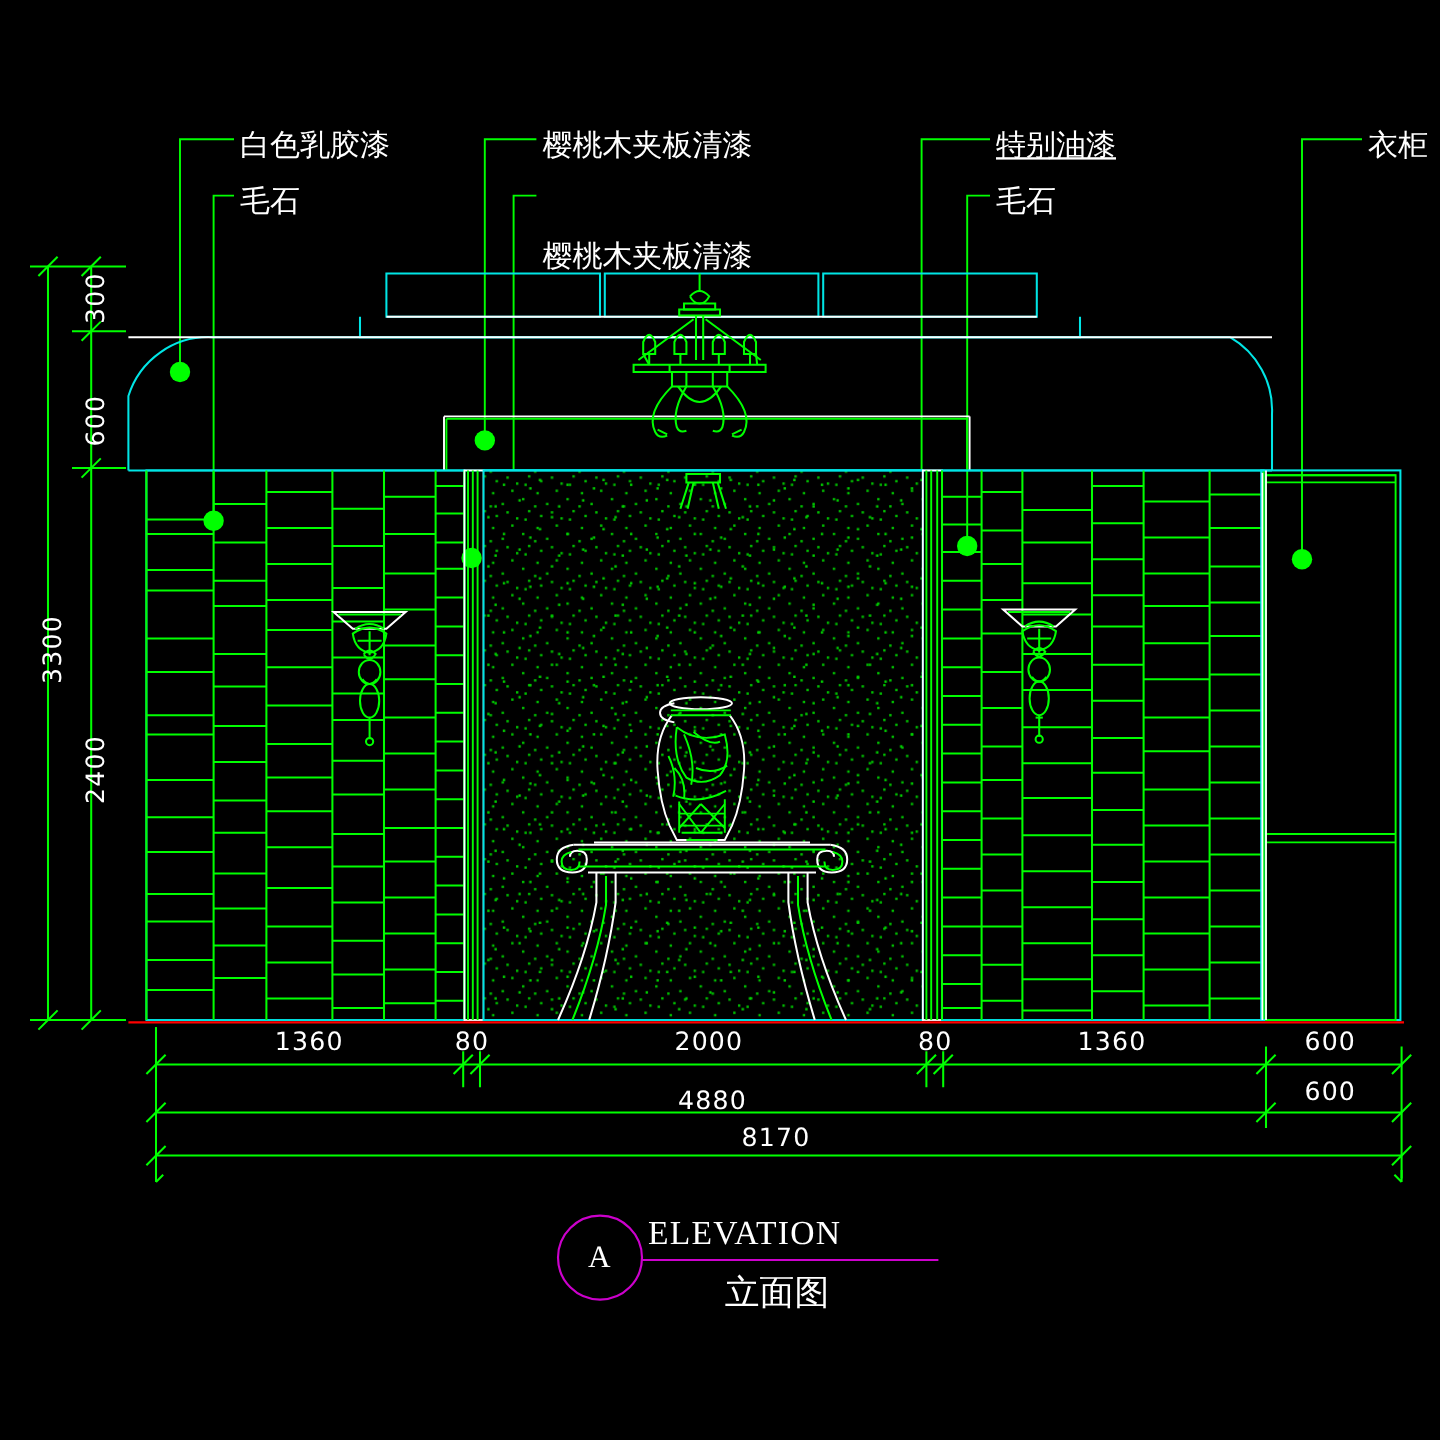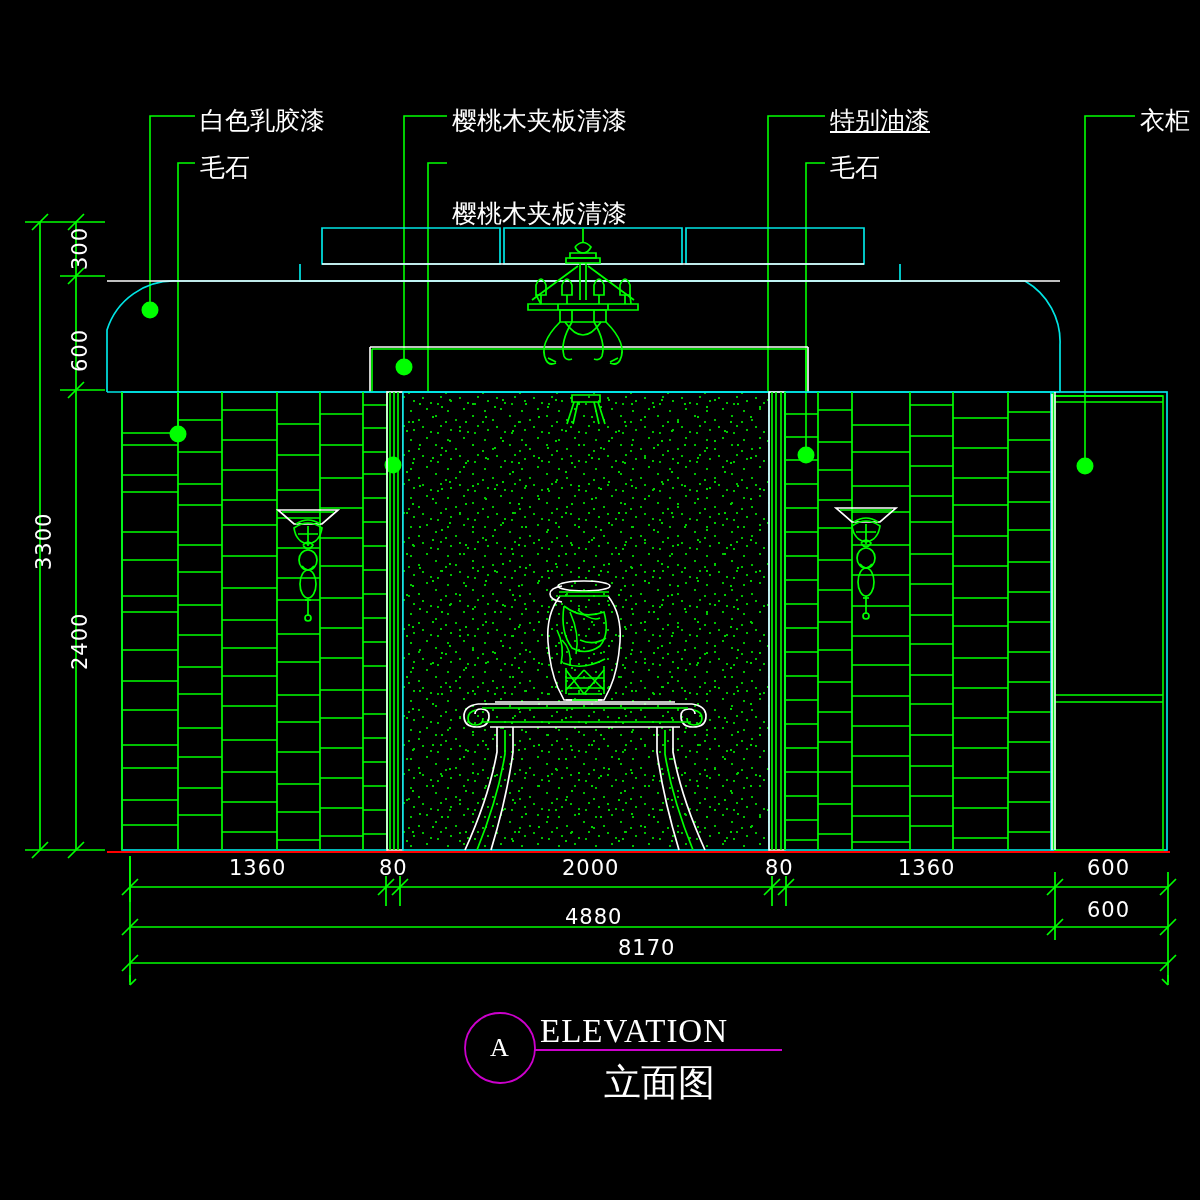--- a/index.html
+++ b/index.html
@@ -5,23 +5,23 @@
   html,body{margin:0;padding:0;background:#000;}
   body{width:1200px;height:1200px;overflow:hidden;
        font-family:"Liberation Sans","DejaVu Sans",sans-serif;}
   #stage{position:relative;width:1200px;height:1200px;background:#000;}
   svg#cad{position:absolute;left:0;top:0;width:1200px;height:1200px;display:block;}
   .lbl{position:absolute;color:#fff;font-size:25px;line-height:1;white-space:nowrap;
        font-family:"DejaVu Sans",sans-serif;font-weight:400;}
   .dimtxt{position:absolute;color:#fff;font-size:21px;line-height:1;white-space:nowrap;
           font-family:"DejaVu Sans",sans-serif;letter-spacing:1px;}
   .dimtxt.vert{transform-origin:0 0;transform:rotate(-90deg);}
-  .ttl-en{position:absolute;color:#fff;font-size:33px;letter-spacing:1px;
+  .ttl-en{position:absolute;color:#fff;font-size:28px;letter-spacing:1px;
           font-family:"Liberation Serif","DejaVu Serif",serif;white-space:nowrap;}
-  .ttl-cn{position:absolute;color:#fff;font-size:37px;white-space:nowrap;
+  .ttl-cn{position:absolute;color:#fff;font-size:29px;white-space:nowrap;
           font-family:"DejaVu Sans",sans-serif;}
   .ttl-mark{position:absolute;color:#fff;font-size:26px;white-space:nowrap;
             font-family:"Liberation Serif","DejaVu Serif",serif;}
 </style>
 </head>
 <body>
 
 <div id="stage">
 
   <svg id="cad" viewBox="0 0 1200 1200">

